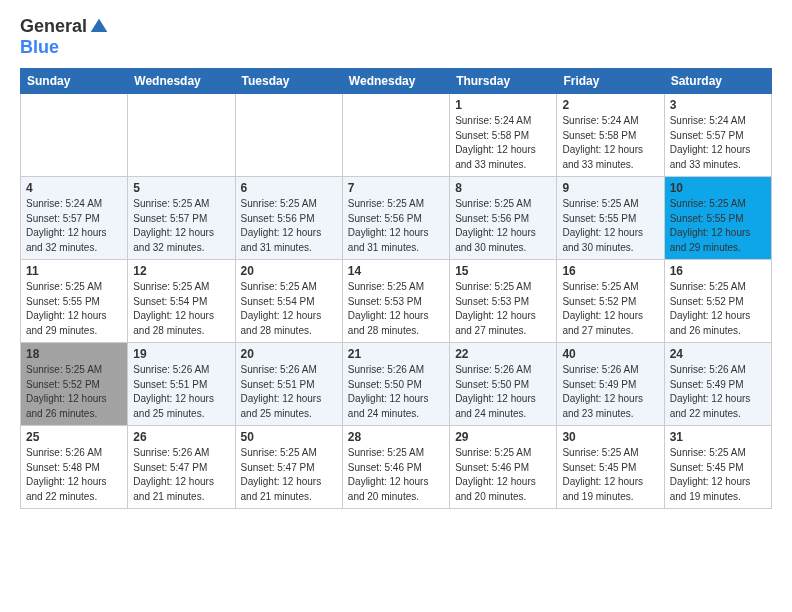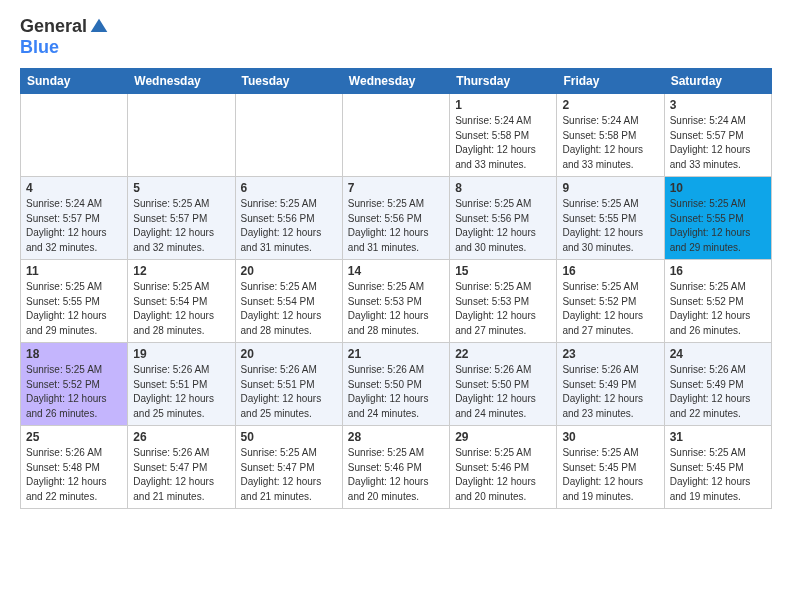--- a/index.html
+++ b/index.html
@@ -284,21 +284,21 @@
           <span class="day-num">16</span>
           <div class="day-info">
             <span style="display: block;">Sunrise: 5:25 AM</span>
             <span style="display: block;">Sunset: 5:52 PM</span>
             <span style="display: block;">Daylight: 12 hours</span>
             <span style="display: block;">and 26 minutes.</span>
           </div>
         </td>
       </tr>
       <tr class="week-row">
-        <td style="background-color: #c4b5fd; margin-left: 41px;">
+        <td style="background-color: #a3a3a3; margin-left: 41px;">
           <span class="day-num">18</span>
           <div class="day-info">
             <span style="display: block;">Sunrise: 5:25 AM</span>
             <span style="display: block;">Sunset: 5:52 PM</span>
             <span style="display: block;">Daylight: 12 hours</span>
             <span style="display: block;">and 26 minutes.</span>
           </div>
         </td>
         <td style="background-color: rgb(240, 244, 251);">
           <span class="day-num">19</span>
@@ -330,21 +330,21 @@
         <td style="background-color: rgb(240, 244, 251); margin-left: 12px;">
           <span class="day-num">22</span>
           <div class="day-info">
             <span style="display: block;">Sunrise: 5:26 AM</span>
             <span style="display: block;">Sunset: 5:50 PM</span>
             <span style="display: block;">Daylight: 12 hours</span>
             <span style="display: block;">and 24 minutes.</span>
           </div>
         </td>
         <td style="background-color: rgb(240, 244, 251);">
-          <span class="day-num">23</span>
+          <span class="day-num">40</span>
           <div class="day-info">
             <span style="display: block;">Sunrise: 5:26 AM</span>
             <span style="display: block;">Sunset: 5:49 PM</span>
             <span style="display: block;">Daylight: 12 hours</span>
             <span style="display: block;">and 23 minutes.</span>
           </div>
         </td>
         <td style="background-color: rgb(240, 244, 251);">
           <span class="day-num">24</span>
           <div class="day-info">

